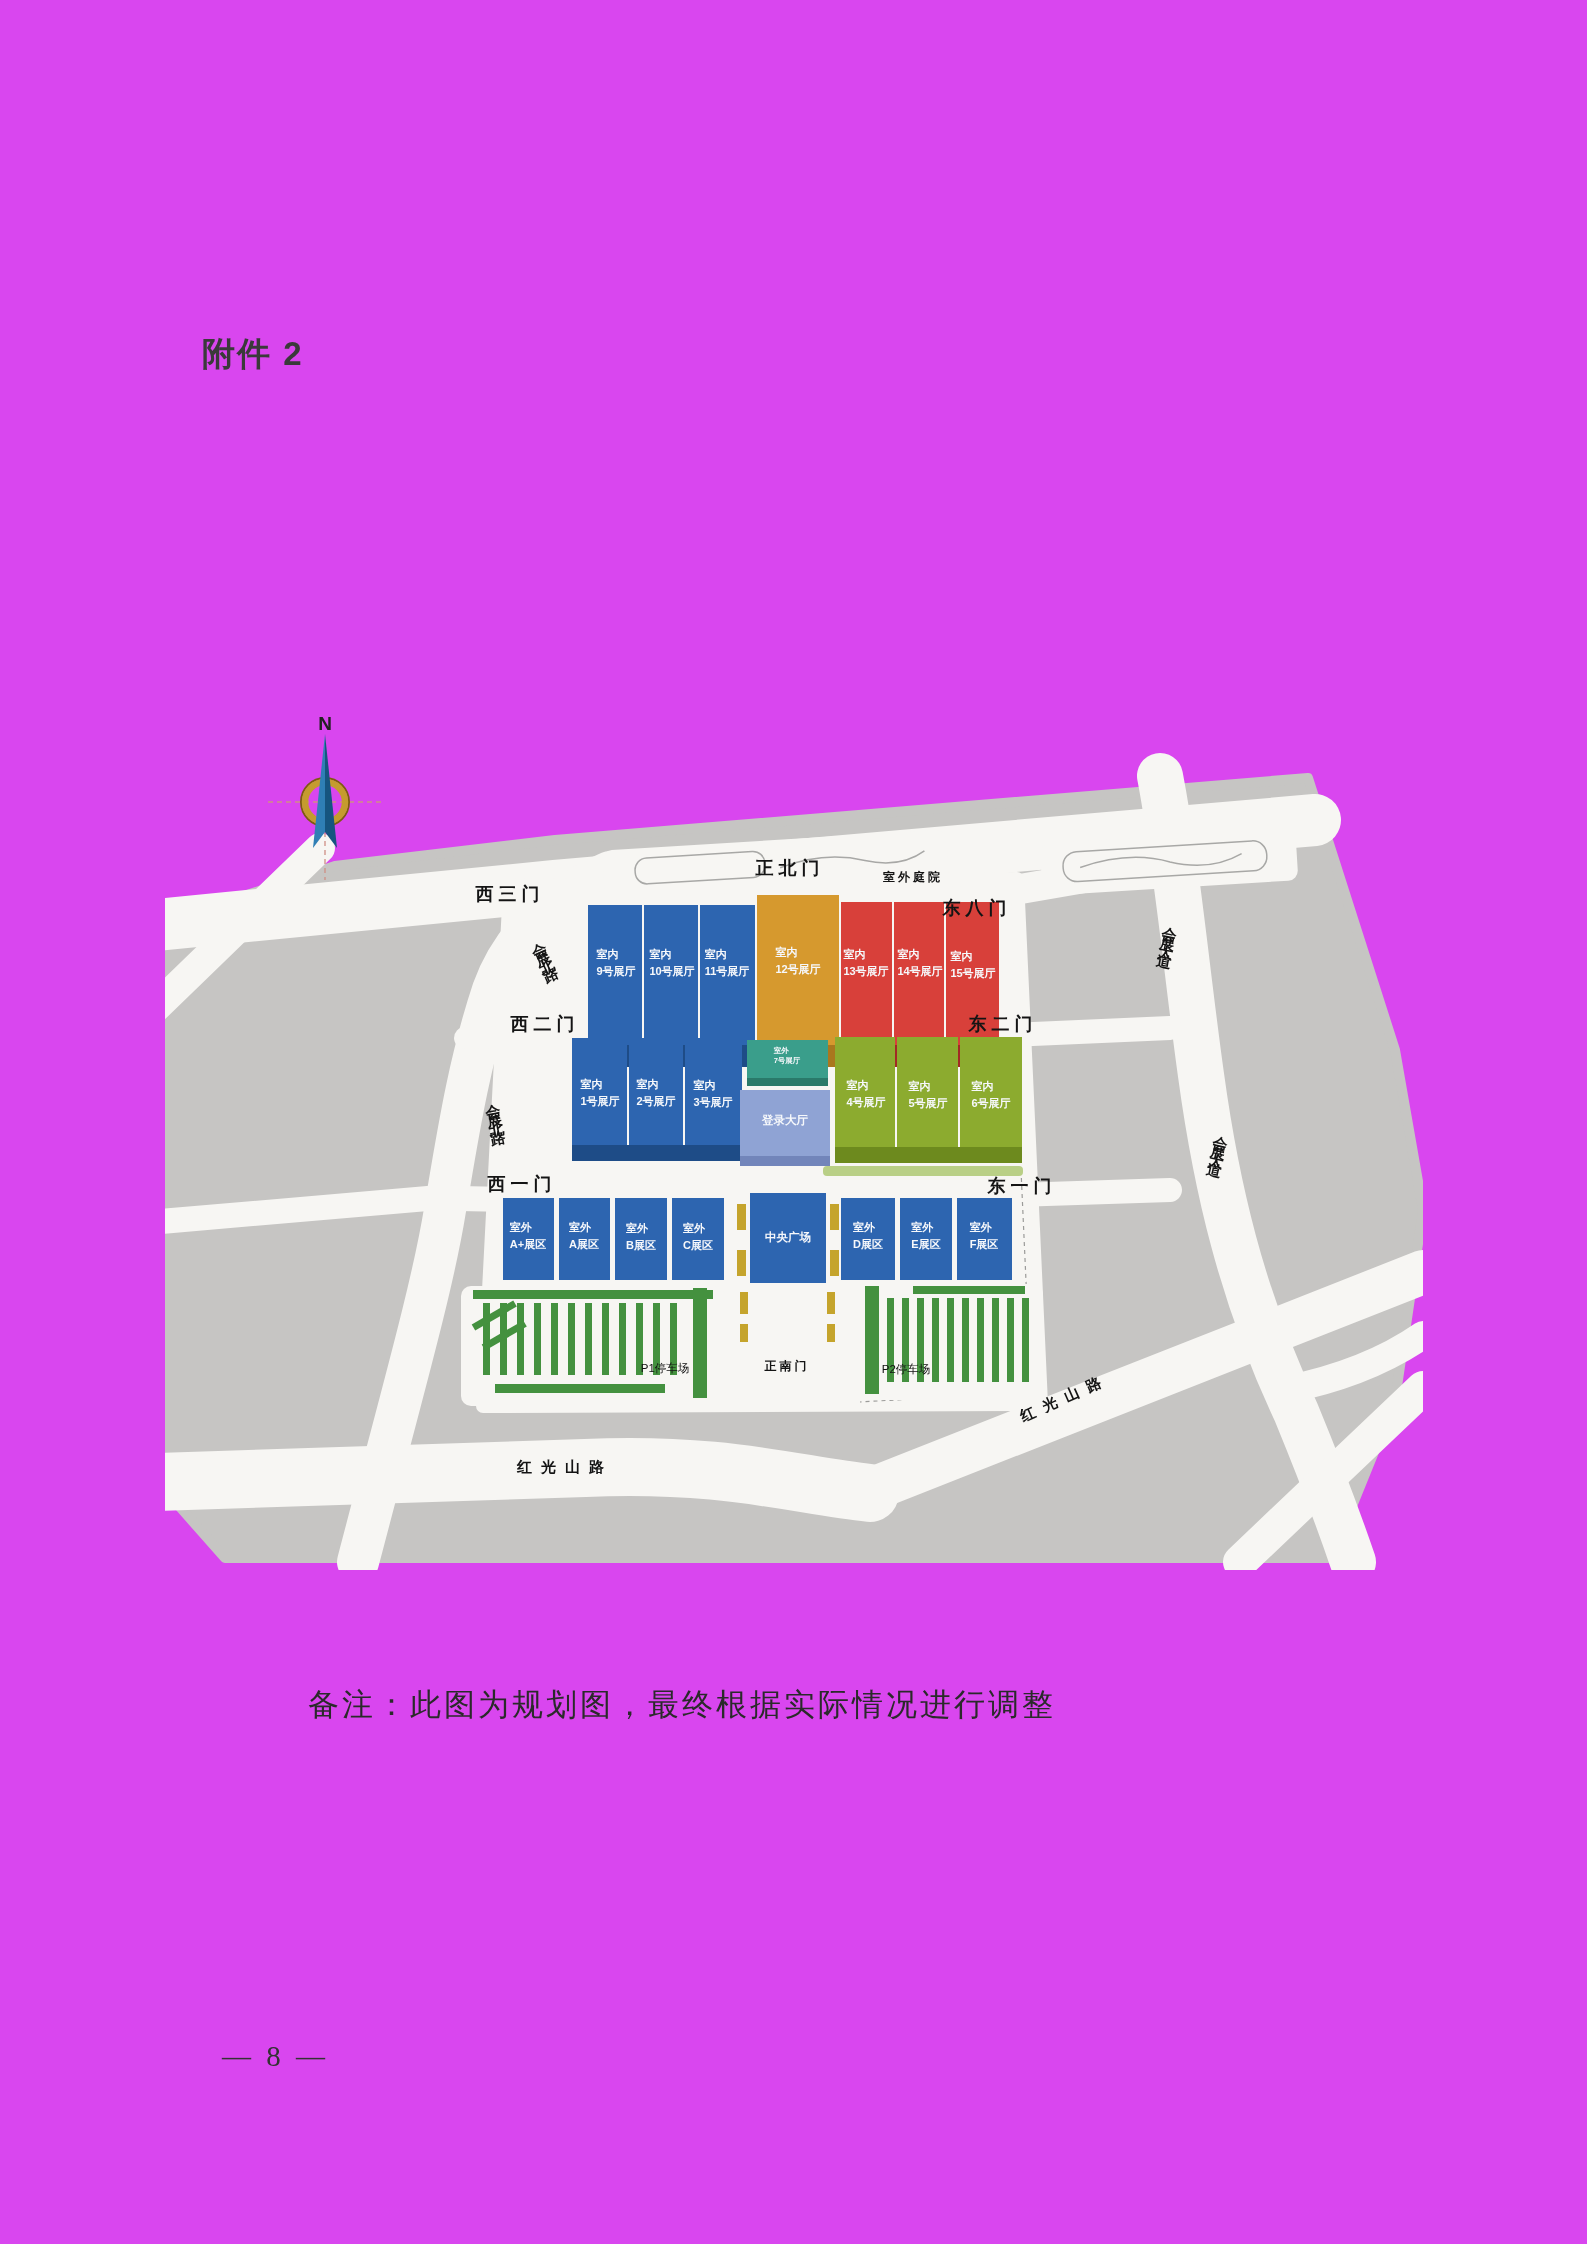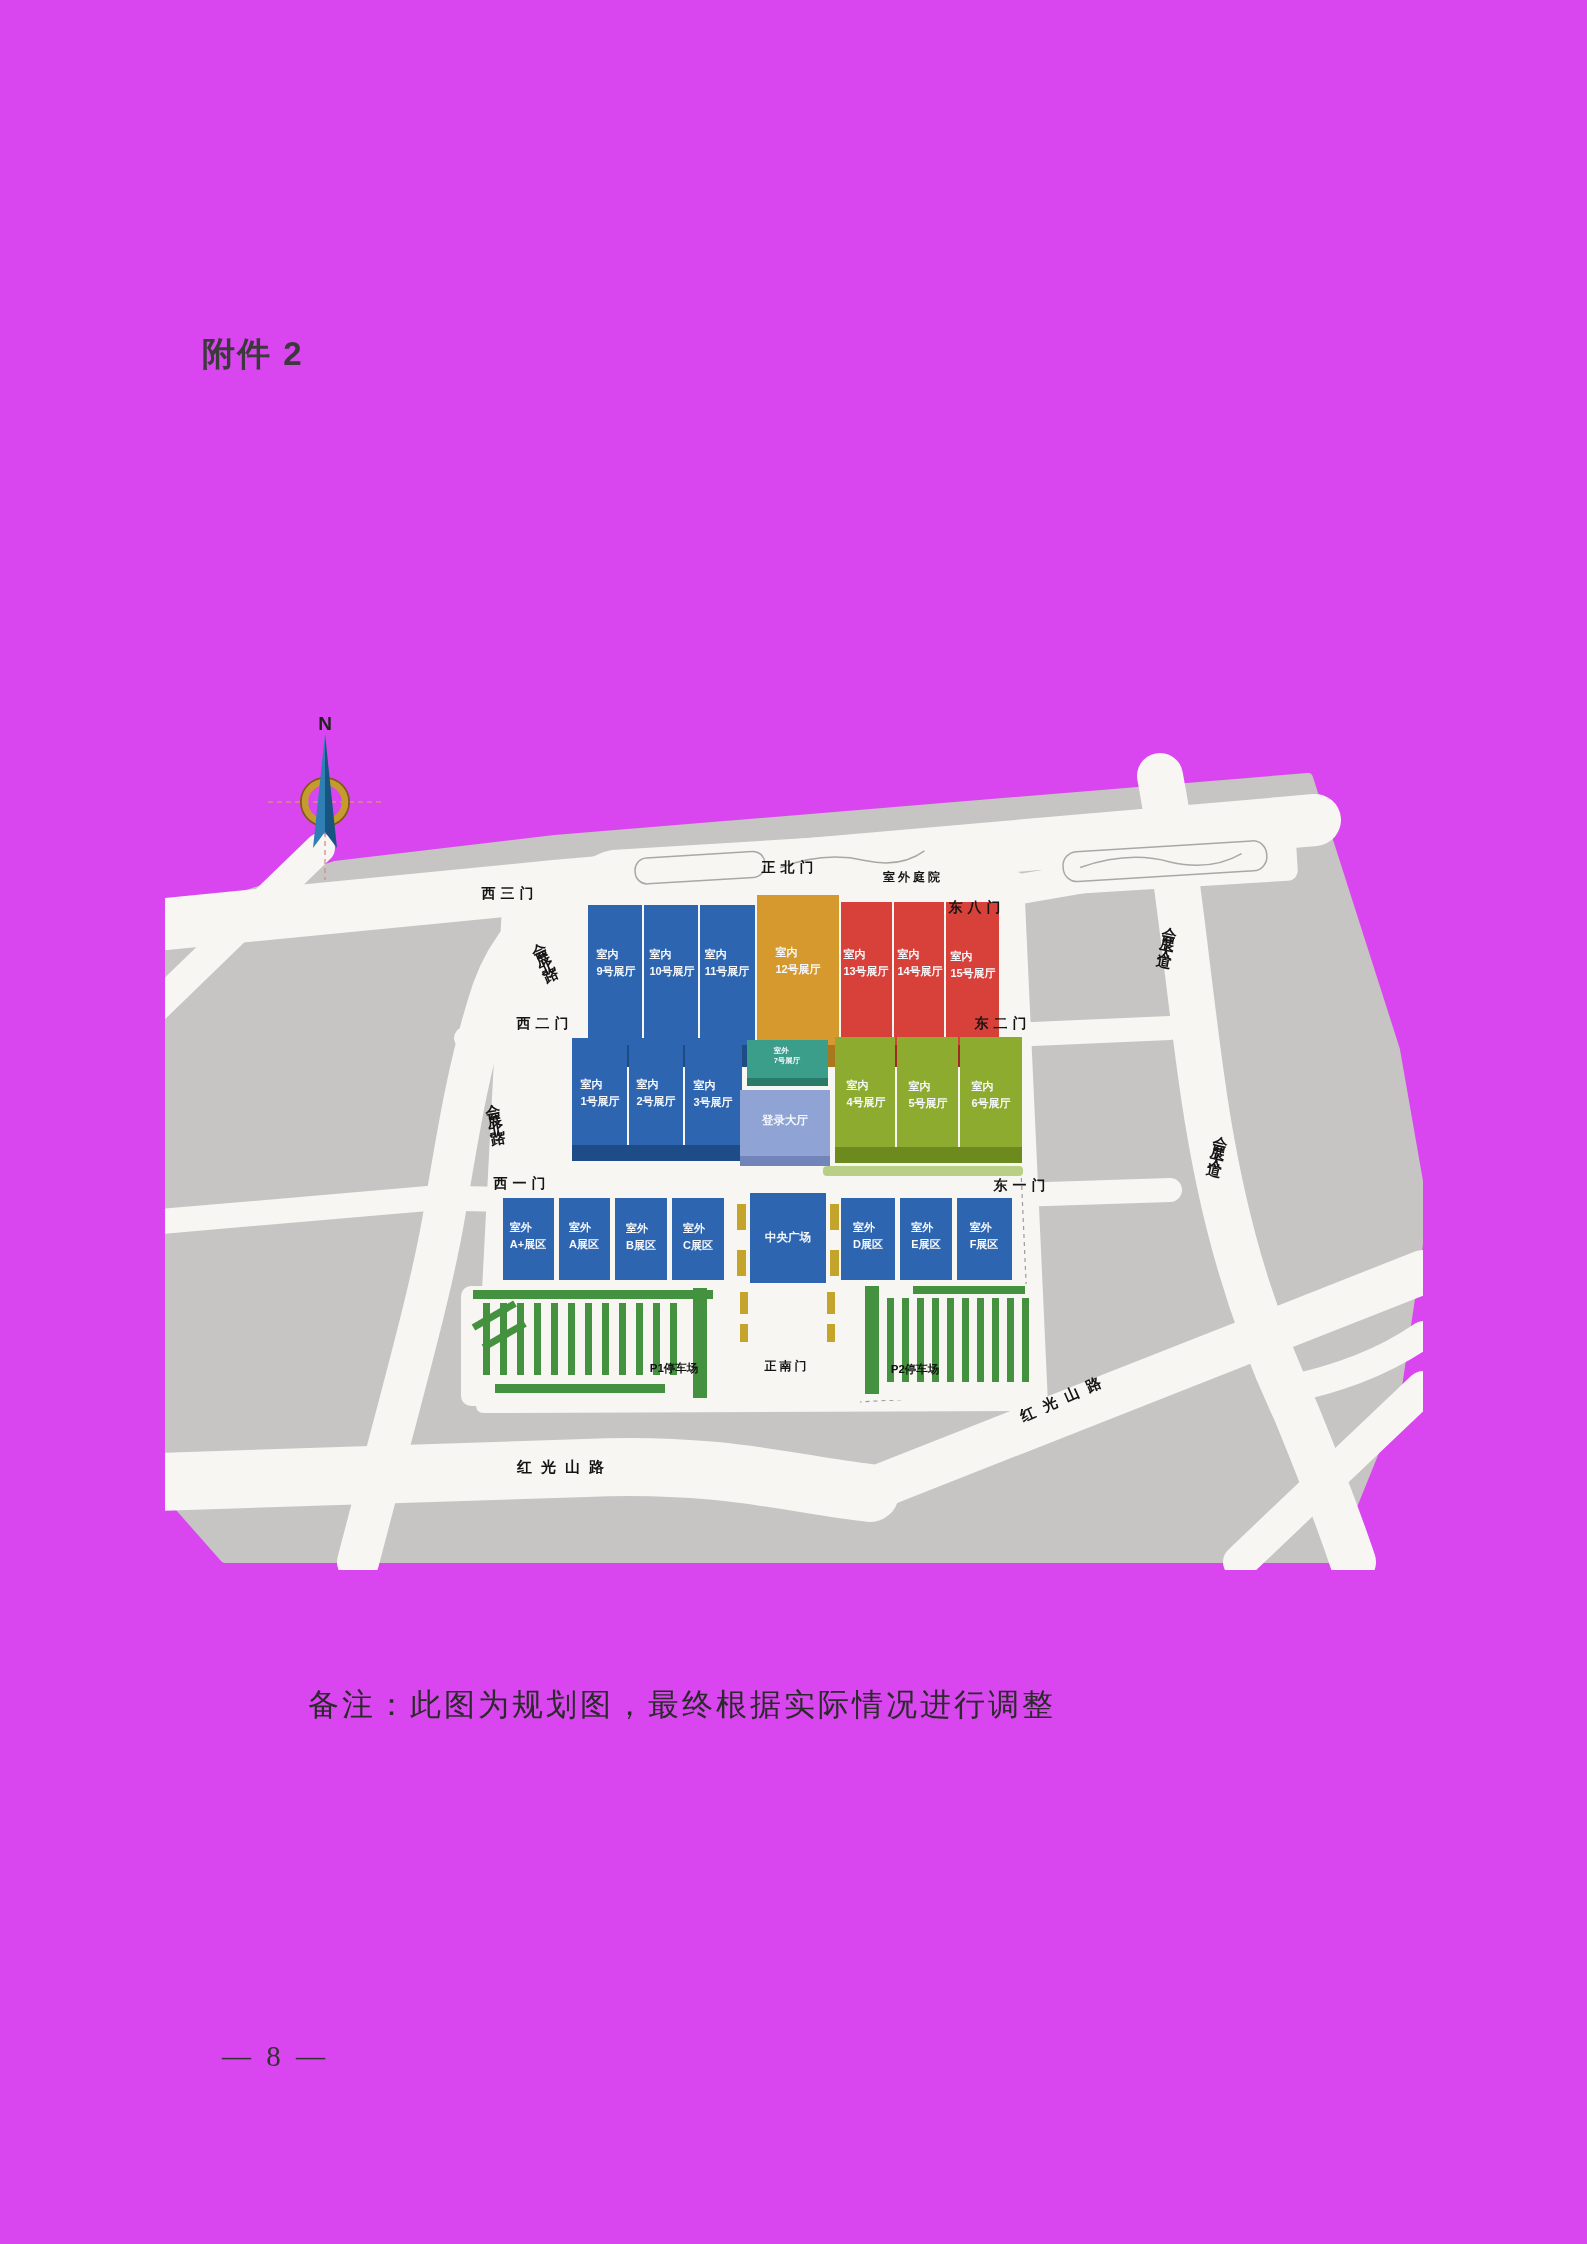--- a/index.html
+++ b/index.html
@@ -10,28 +10,28 @@
              font-family:"Liberation Serif",serif;letter-spacing:2px;white-space:nowrap;}
   .note{position:absolute;left:308px;top:1684px;font-size:31px;color:#2a2a2a;
         font-family:"Liberation Serif",serif;letter-spacing:3px;white-space:nowrap;}
   .pagenum{position:absolute;left:222px;top:2040px;font-size:29px;color:#333;
            font-family:"Liberation Serif",serif;letter-spacing:4px;}
 
   .map{position:absolute;left:165px;top:690px;width:1258px;height:880px;}
   .map svg{position:absolute;left:0;top:0;}
 
   .mlabel{position:absolute;transform:translate(-50%,-50%);white-space:nowrap;color:#141414;}
-  .gate{font-size:14px;font-weight:700;letter-spacing:5px;}
+  .gate{font-size:18px;font-weight:700;letter-spacing:5px;}
   .gate.sm{font-size:12px;letter-spacing:3px;}
   .road{font-size:15px;font-weight:700;letter-spacing:9px;}
   .vroad{writing-mode:vertical-rl;font-size:15px;font-weight:700;letter-spacing:9px;}
   .hall{color:#f6f8fb;font-weight:700;font-size:11px;line-height:1.5;text-align:center;
         display:flex;flex-direction:column;align-items:flex-start;}
   .hall.tiny{font-size:7.5px;line-height:1.3;}
-  .area-label{font-size:11.5px;font-weight:700;color:#111;margin-left:9px;}
+  .area-label{font-size:11.5px;font-weight:400;color:#111;}
   .compass-n{font-size:19px;font-weight:700;color:#222;}
 </style>
 </head>
 <body>
 
 <div class="page">
 
   <div class="attachment">附件 2</div>
 
   <div class="map">

